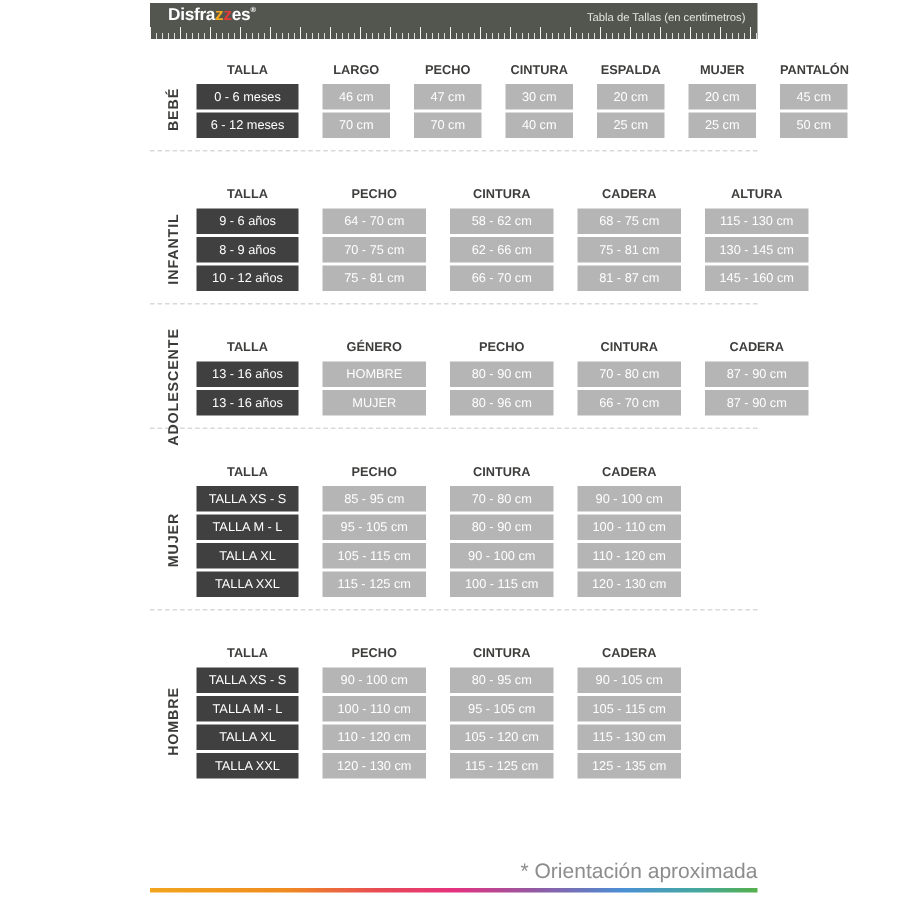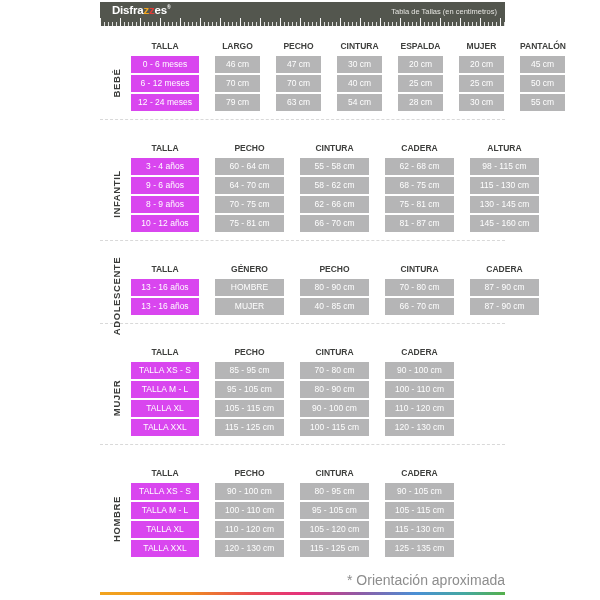--- a/index.html
+++ b/index.html
@@ -33,21 +33,21 @@
     font-size:9.5px; font-weight:bold; letter-spacing:0.6px; color:#3a3b39; }
   .tbl { display:block; }
   .trow { display:grid; grid-template-columns:var(--tmpl); column-gap:16px; margin-top:2px; }
   .trow.thead { margin-top:0; margin-bottom:3px; }
   .cols-6 { --tmpl:68px repeat(6,45px); }
   .cols-4 { --tmpl:68px repeat(4,69px); }
   .cols-3 { --tmpl:68px repeat(3,69px); }
   .th { font-size:8.5px; font-weight:bold; color:#3e3f3d; text-align:center;
     height:13px; line-height:13px; }
   .td { height:17px; line-height:17px; font-size:8.5px; text-align:center; color:#fff; }
-  .td.talla { background:#d946ef; }
+  .td.talla { background:#404040; }
   .td.val { background:#b5b5b6; }
 
   .sep { border:0; border-top:1px dashed #d9d9d9; margin:8px 0 22px 0; width:405px; }
 
   
   .footer-note { position:absolute; right:95px; bottom:12px; font-size:14px; color:#8d8d8d; }
   .gradient-bar { position:absolute; left:100px; bottom:5px; width:405px; height:3px;
     background:linear-gradient(90deg,
       #f2a51e 0%, #ef8c20 22%, #e84a55 38%, #e5317e 50%,
       #8f5ba5 64%, #4a90d5 78%, #45a8a0 90%, #55b04b 100%); }
@@ -89,52 +89,36 @@
           </div>
           <div class="trow cols-6">
             <div class="td talla">6 - 12 meses</div>
             <div class="td val">70 cm</div>
             <div class="td val">70 cm</div>
             <div class="td val">40 cm</div>
             <div class="td val">25 cm</div>
             <div class="td val">25 cm</div>
             <div class="td val">50 cm</div>
           </div>
-          <div class="trow cols-6">
-            <div class="td talla">12 - 24 meses</div>
-            <div class="td val">79 cm</div>
-            <div class="td val">63 cm</div>
-            <div class="td val">54 cm</div>
-            <div class="td val">28 cm</div>
-            <div class="td val">30 cm</div>
-            <div class="td val">55 cm</div>
-          </div>
         </div>
     </section>
 
     <hr class="sep">
 
     <section class="size-table">
       <div class="group-label">
         <span>INFANTIL</span>
       </div>
       <div class="tbl cols-4">
           <div class="trow thead cols-4">
             <div class="th">TALLA</div>
             <div class="th">PECHO</div>
             <div class="th">CINTURA</div>
             <div class="th">CADERA</div>
             <div class="th">ALTURA</div>
-          </div>
-          <div class="trow cols-4">
-            <div class="td talla">3 - 4 años</div>
-            <div class="td val">60 - 64 cm</div>
-            <div class="td val">55 - 58 cm</div>
-            <div class="td val">62 - 68 cm</div>
-            <div class="td val">98 - 115 cm</div>
           </div>
           <div class="trow cols-4">
             <div class="td talla">9 - 6 años</div>
             <div class="td val">64 - 70 cm</div>
             <div class="td val">58 - 62 cm</div>
             <div class="td val">68 - 75 cm</div>
             <div class="td val">115 - 130 cm</div>
           </div>
           <div class="trow cols-4">
             <div class="td talla">8 - 9 años</div>
@@ -170,21 +154,21 @@
           <div class="trow cols-4">
             <div class="td talla">13 - 16 años</div>
             <div class="td val">HOMBRE</div>
             <div class="td val">80 - 90 cm</div>
             <div class="td val">70 - 80 cm</div>
             <div class="td val">87 - 90 cm</div>
           </div>
           <div class="trow cols-4">
             <div class="td talla">13 - 16 años</div>
             <div class="td val">MUJER</div>
-            <div class="td val">40 - 85 cm</div>
+            <div class="td val">80 - 96 cm</div>
             <div class="td val">66 - 70 cm</div>
             <div class="td val">87 - 90 cm</div>
           </div>
         </div>
     </section>
 
     <hr class="sep">
 
     <section class="size-table">
       <div class="group-label">

